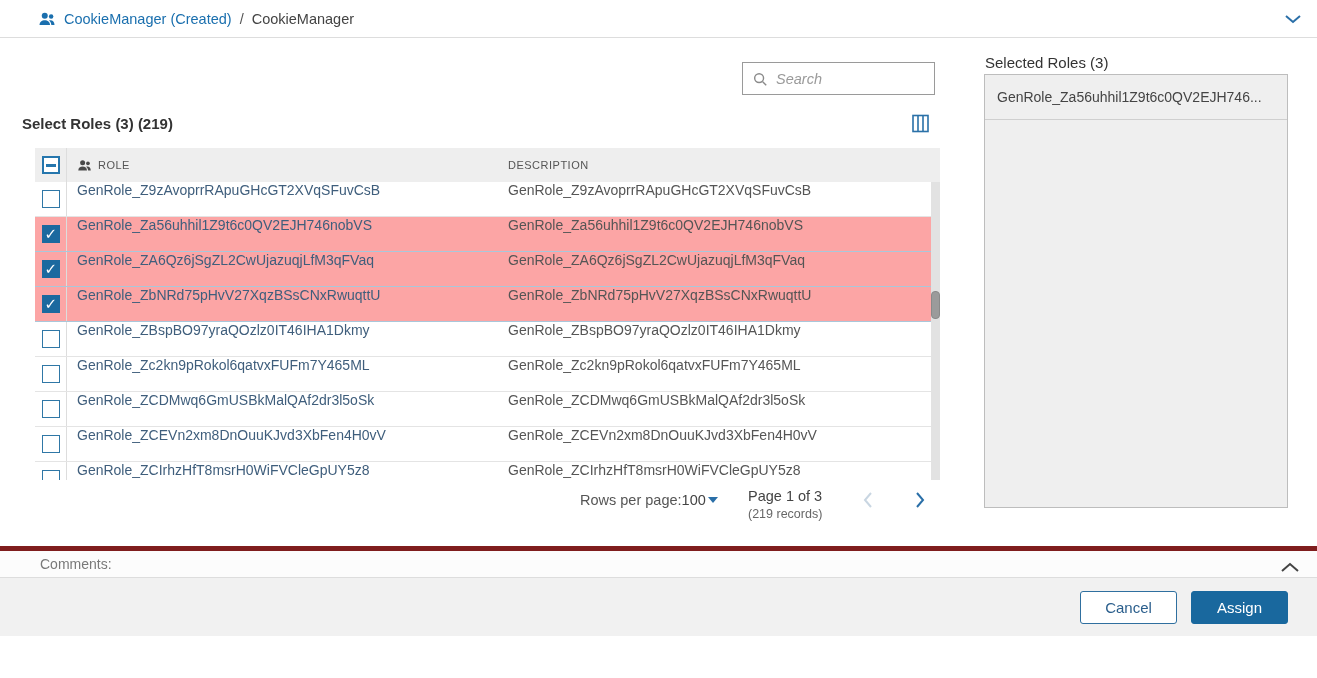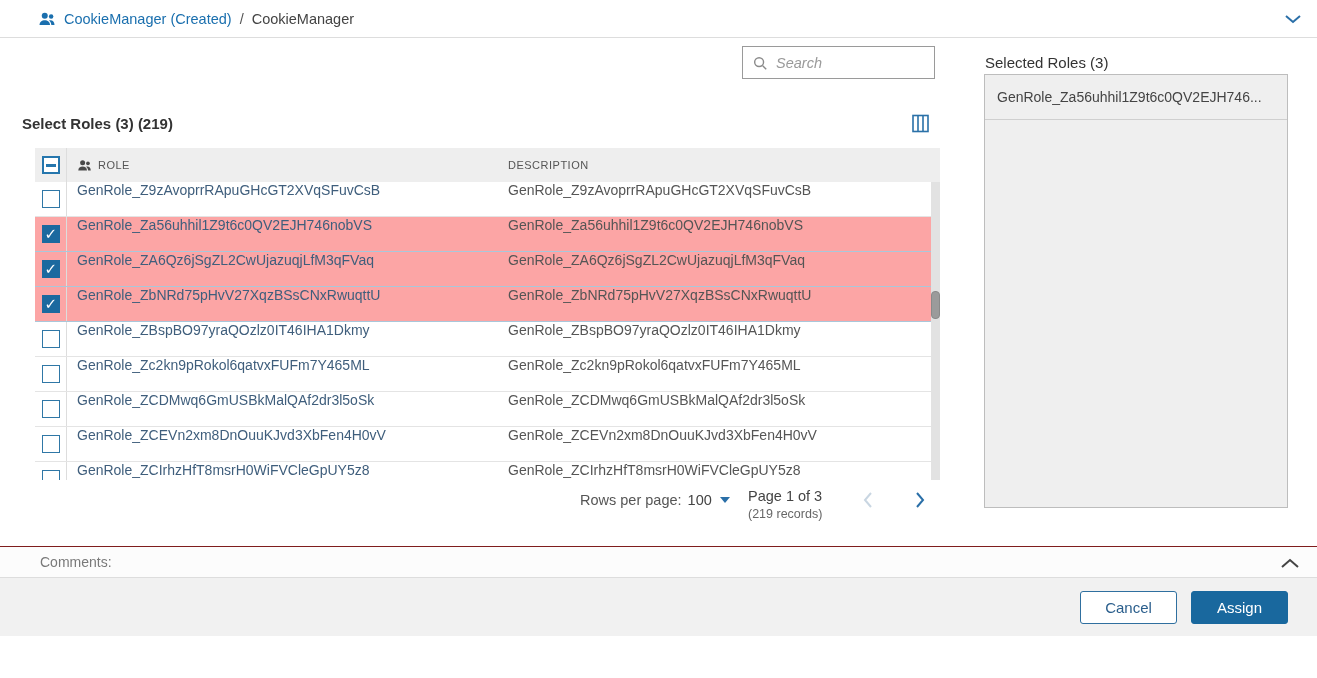--- a/index.html
+++ b/index.html
@@ -26,21 +26,21 @@
   .breadcrumb-bar .users-icon { margin-right:8px; display:flex; }
   .crumb-link { color:#1a6fae; font-size:14.5px; cursor:pointer; }
   .crumb-sep { color:#555; margin:0 8px; font-size:14.5px; }
   .crumb-current { color:#444; font-size:14.5px; }
   .breadcrumb-chevron { position:absolute; right:14px; top:11px; cursor:pointer; }
 
   
   .content { position:relative; height:508px; background:#fff; }
 
   .search-box {
-    position:absolute; left:742px; top:8px; width:193px; height:33px;
+    position:absolute; left:742px; top:24px; width:193px; height:33px;
     border:1px solid #9a9a9a; background:#fff; display:flex; align-items:center; padding:0 9px; gap:8px;
   }
   .search-box input {
     border:none; outline:none; width:100%; font-size:14.5px; font-style:italic;
     font-family:"Liberation Sans","DejaVu Sans",sans-serif; color:#555; background:transparent;
   }
   .search-box input::placeholder { color:#9a9a9a; font-style:italic; }
 
   .list-title { position:absolute; left:22px; top:77px; font-size:15px; color:#333;font-weight:bold; }
 
@@ -84,21 +84,21 @@
   
   .vscroll-track {
     position:absolute; right:0; top:34px; width:9px; height:298px; background:#e2e2e2;
   }
   .vscroll-thumb {
     position:absolute; left:0; top:109px; width:9px; height:28px; background:#9b9b9b;
     border:1px solid #8a8a8a; border-radius:4px; cursor:grab;
   }
 
   
-  .rows-per-page { position:absolute; left:580px; top:454px; font-size:14.5px; color:#555; display:flex; align-items:center; gap:6px; cursor:pointer; }
+  .rows-per-page { position:absolute; left:580px; top:454px; font-size:14.5px; color:#555; display:flex; align-items:center; cursor:pointer; }
   .rpp-caret {
     width:0; height:0; border-left:5px solid transparent; border-right:5px solid transparent;
     border-top:6px solid #2a6fa8; margin-left:2px;
   }
   .page-info { position:absolute; left:748px; top:450px; }
   .page-info .pg { font-size:14.5px; color:#444; }
   .page-info .rec { font-size:12.5px; color:#666; margin-top:3px; }
   .pager-prev { position:absolute; left:860px; top:452px; cursor:default; }
   .pager-next { position:absolute; left:912px; top:452px; cursor:pointer; }
 
@@ -108,21 +108,21 @@
     position:absolute; left:984px; top:36px; width:304px; height:434px;
     background:#efefef; border:1px solid #bdbdbd;
   }
   .selected-item {
     height:45px; border-bottom:1px solid #cfcfcf; display:flex; align-items:center;
     padding:0 12px; font-size:14px; color:#444; white-space:nowrap; overflow:hidden;
   }
 
   
   .comments-band {
-    height:32px; background:#fcfcfc; border-top:1px solid #7f1d1d; border-bottom:1px solid #ddd;
+    height:32px; background:#fcfcfc; border-top:5px solid #7f1d1d; border-bottom:1px solid #ddd;
     display:flex; align-items:center; padding:0 20px 0 40px; position:relative;
   }
   .comments-label { color:#797979; font-size:14px; }
   .comments-chevron { position:absolute; right:16px; top:9px; cursor:pointer; }
 
   
   .footerbar { height:58px; background:#f1f1f1; position:relative; }
   .btn {
     position:absolute; top:13px; height:33px; width:97px; font-size:15px;
     border-radius:3px; cursor:pointer; font-family:inherit;

